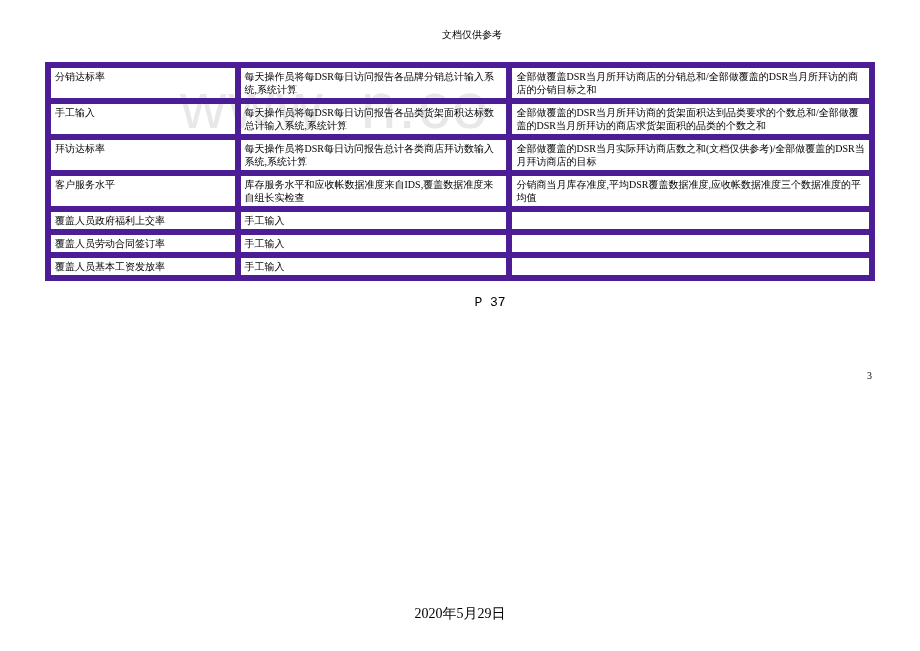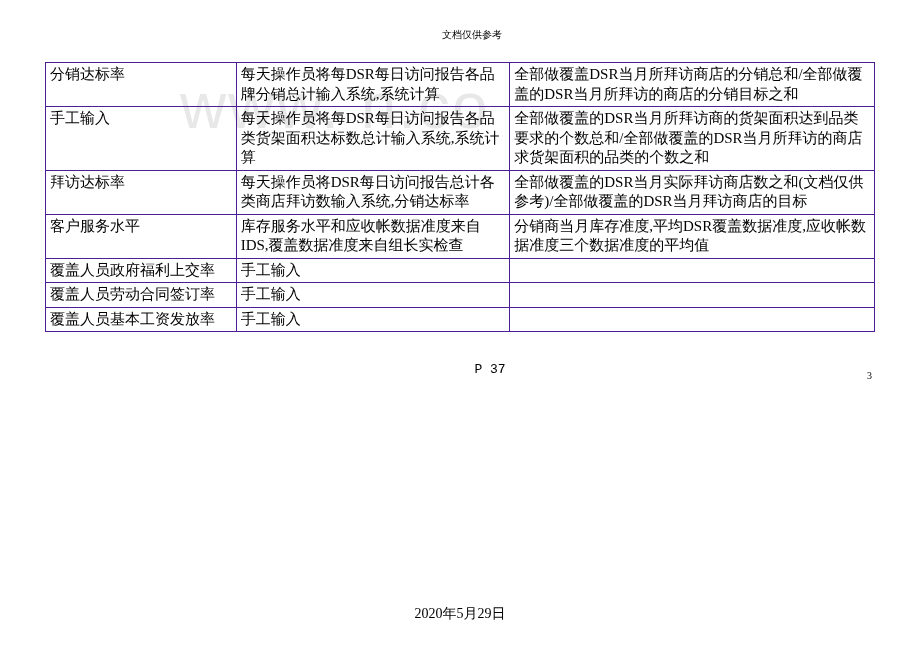--- a/index.html
+++ b/index.html
@@ -26,24 +26,24 @@
     .table-container {
       padding: 0 45px;
       position: relative;
     }
     table {
       border-collapse: collapse;
       width: 100%;
       table-layout: fixed;
     }
     td {
-      border: 1px solid #4c1d95;
+      border: 6px solid #4c1d95;
       padding: 2px 4px;
       vertical-align: top;
-      font-size: 15px;
+      font-size: 10px;
       line-height: 1.3;
       word-wrap: break-word;
       font-family: Liberation Serif, serif;
     }
     .col1 {
       width: 23%;
     }
     .col2 {
       width: 33%;
     }
@@ -61,21 +61,21 @@
       pointer-events: none;
       letter-spacing: 2px;
     }
     .content-layer {
       position: relative;
       z-index: 1;
     }
     .page-label {
       text-align: center;
       font-size: 13px;
-      margin-top: 30px;
+      margin-top: 14px;
       margin-left: 60px;
       font-family: "Courier New", monospace;
     }
     .page-number {
       position: absolute;
       right: 48px;
       top: 370px;
       font-size: 10px;
     }
     .date-footer {
@@ -109,21 +109,21 @@
           <td>每天操作员将每DSR每日访问报告各品牌分销总计输入系统,系统计算</td>
           <td>全部做覆盖DSR当月所拜访商店的分销总和/全部做覆盖的DSR当月所拜访的商店的分销目标之和</td>
         </tr>
         <tr>
           <td>手工输入</td>
           <td>每天操作员将每DSR每日访问报告各品类货架面积达标数总计输入系统,系统计算</td>
           <td>全部做覆盖的DSR当月所拜访商的货架面积达到品类要求的个数总和/全部做覆盖的DSR当月所拜访的商店求货架面积的品类的个数之和</td>
         </tr>
         <tr>
           <td>拜访达标率</td>
-          <td>每天操作员将DSR每日访问报告总计各类商店拜访数输入系统,分销达标率</td>
+          <td>每天操作员将DSR每日访问报告总计各类商店拜访数输入系统,系统计算</td>
           <td>全部做覆盖的DSR当月实际拜访商店数之和(文档仅供参考)/全部做覆盖的DSR当月拜访商店的目标</td>
         </tr>
         <tr>
           <td>客户服务水平</td>
           <td>库存服务水平和应收帐数据准度来自IDS,覆盖数据准度来自组长实检查</td>
           <td>分销商当月库存准度,平均DSR覆盖数据准度,应收帐数据准度三个数据准度的平均值</td>
         </tr>
         <tr>
           <td>覆盖人员政府福利上交率</td>
           <td>手工输入</td>

